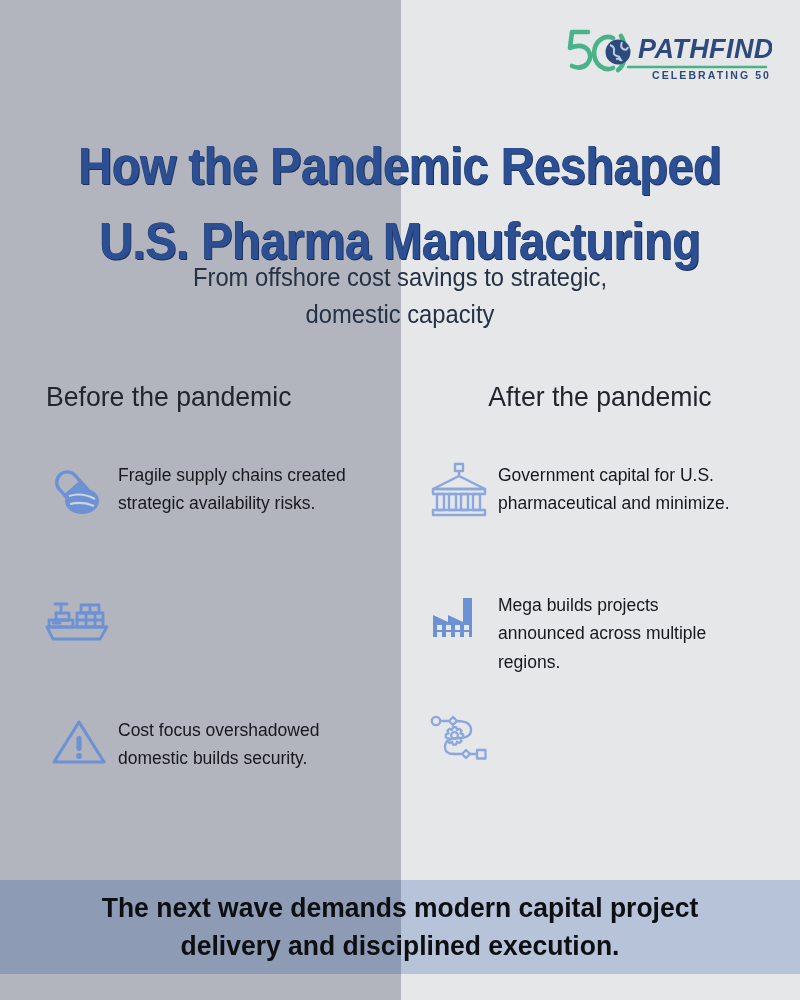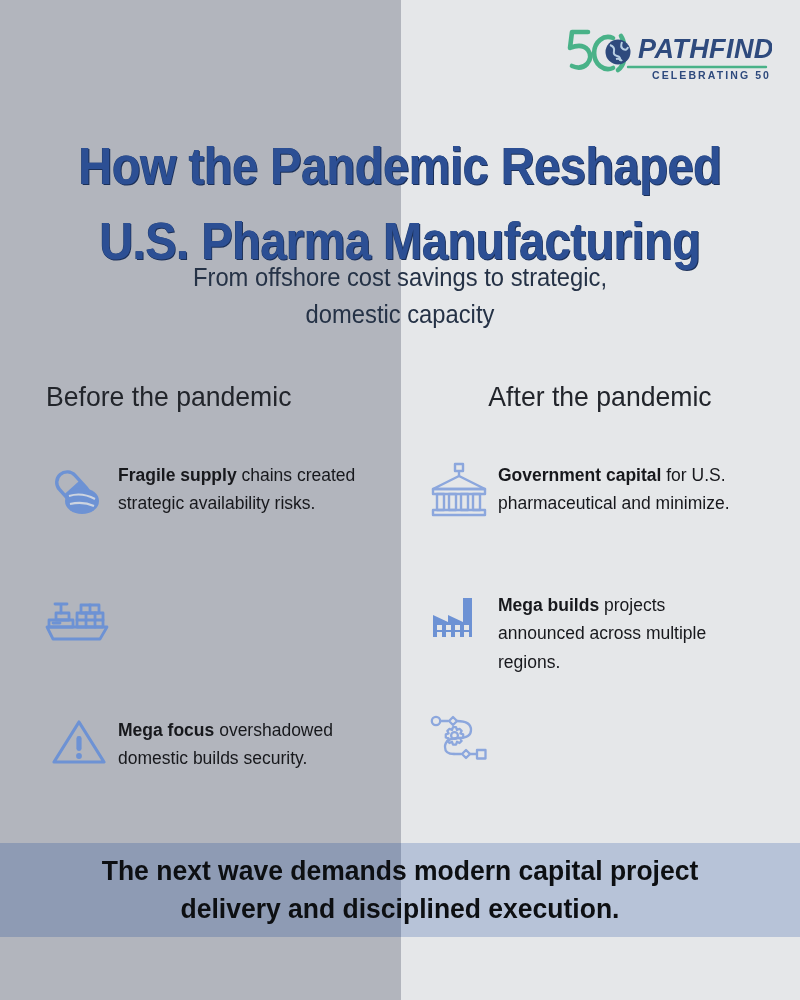--- a/index.html
+++ b/index.html
@@ -76,30 +76,30 @@
     padding-top:4px;
     box-sizing:border-box;
   }
   .item .txt{
     padding-top:6px;
     font-size:17.5px;
     line-height:1.62;
     color:#17181c;
     max-width:250px;
   }
-  .item .txt b{font-weight:bold;}
+  .item .txt b{font-weight:normal;}
 
   
   .col.left .item:nth-child(1){height:118px;}
   .col.left .item:nth-child(2){height:113px;}
   .col.right .item:nth-child(1){height:118px;}
   .col.right .item:nth-child(2){height:108px;}
 
   
-  .banner{position:absolute;left:0;top:843px;width:736px;height:94px;}
+  .banner{position:absolute;left:0;top:880px;width:736px;height:94px;}
   .banner .bl{position:absolute;left:0;top:0;width:401px;height:94px;background:#8e9bb4;}
   .banner .br{position:absolute;left:401px;top:0;width:399px;height:94px;background:#b7c3d8;}
   .banner .btxt{
     position:absolute;left:0;top:0;width:800px;height:94px;
     display:flex;flex-direction:column;align-items:center;justify-content:center;
     font-family:"Liberation Sans Narrow","Liberation Sans",sans-serif;
     font-weight:bold;
     font-size:28.5px;
     line-height:1.32;
     color:#0d0f12;
@@ -183,21 +183,21 @@
     </div>
 
     <div class="item">
       <span class="ico">
         <svg width="62" height="56" viewBox="0 0 62 56">
           <path d="M31 8 L56 48 H6 Z" fill="none" stroke="#6d92d4" stroke-width="3.2" stroke-linejoin="round"></path>
           <rect x="28.4" y="22" width="5.2" height="15" rx="2.4" fill="#6d92d4"></rect>
           <circle cx="31" cy="42" r="2.9" fill="#6d92d4"></circle>
         </svg>
       </span>
-      <span class="txt"><b>Mega focus</b><span> overshadowed domestic builds security.</span></span>
+      <span class="txt"><b>Cost focus</b><span> overshadowed domestic builds security.</span></span>
     </div>
 
   </div>
 
   <div class="col right">
 
     <div class="item">
       <span class="ico">
         <svg width="62" height="60" viewBox="0 0 62 60">
           <g fill="none" stroke="#8ca7dd" stroke-width="2.4" stroke-linejoin="round">

